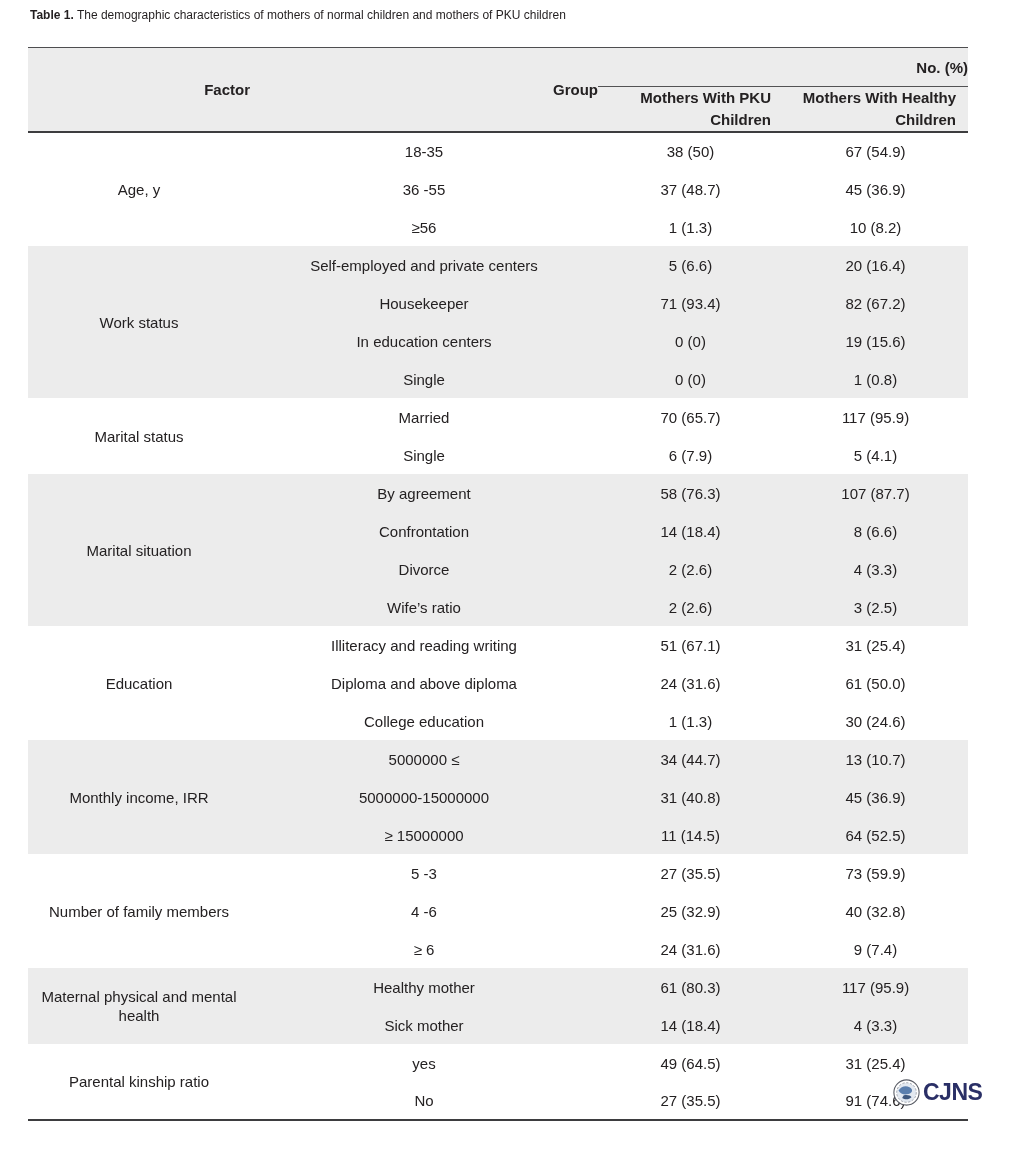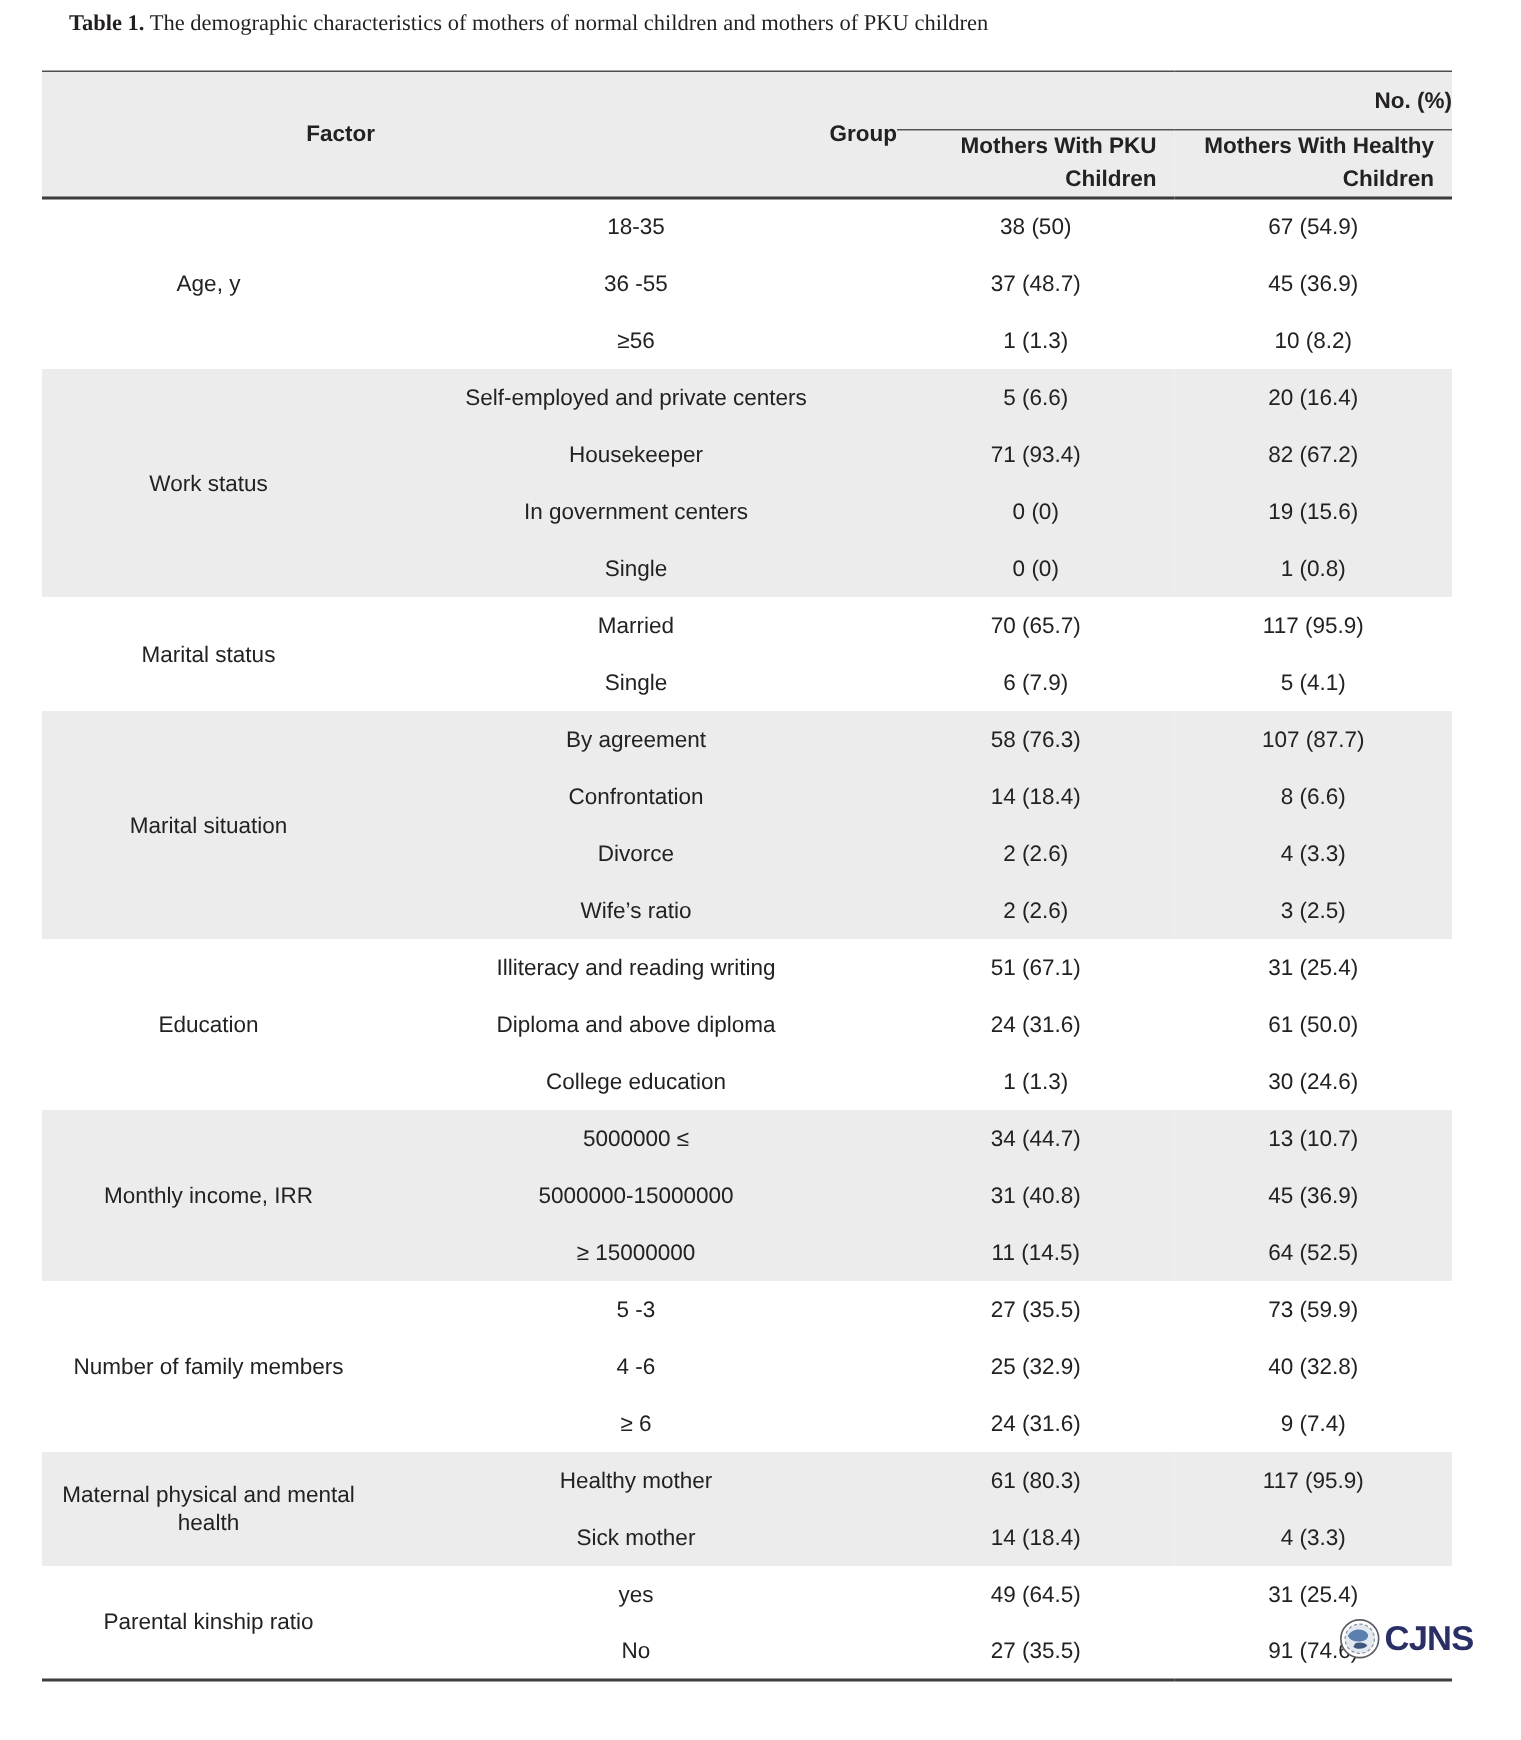--- a/index.html
+++ b/index.html
@@ -7,22 +7,22 @@
   body {
     width: 1014px; height: 1160px;
     background: #ffffff;
     position: relative;
     font-family: "Liberation Sans", sans-serif;
     color: #242122;
     overflow: hidden;
   }
   .title {
     position: absolute; left: 30px; top: 8px;
-    font-family: Liberation Serif, serif;
-    font-size: 15px; color: #231f20; white-space: nowrap; margin-left: 16px;
+    font-family: Liberation Sans, sans-serif;
+    font-size: 12px; color: #231f20; white-space: nowrap;
   }
   .title .t-label { font-weight: bold; }
 
   table.demo {
     position: absolute; left: 28px; top: 47px;
     width: 940px;
     border-collapse: collapse;
     border-top: 1px solid #4e4e50;
     border-bottom: 2px solid #3d3d3f;
     font-size: 15px;
@@ -109,21 +109,21 @@
       <td>Self-employed and private centers</td>
       <td>5 (6.6)</td>
       <td>20 (16.4)</td>
     </tr>
     <tr>
       <td>Housekeeper</td>
       <td>71 (93.4)</td>
       <td>82 (67.2)</td>
     </tr>
     <tr>
-      <td>In government centers</td>
+      <td>In education centers</td>
       <td>0 (0)</td>
       <td>19 (15.6)</td>
     </tr>
     <tr>
       <td>Single</td>
       <td>0 (0)</td>
       <td>1 (0.8)</td>
     </tr>
   </tbody>
 

